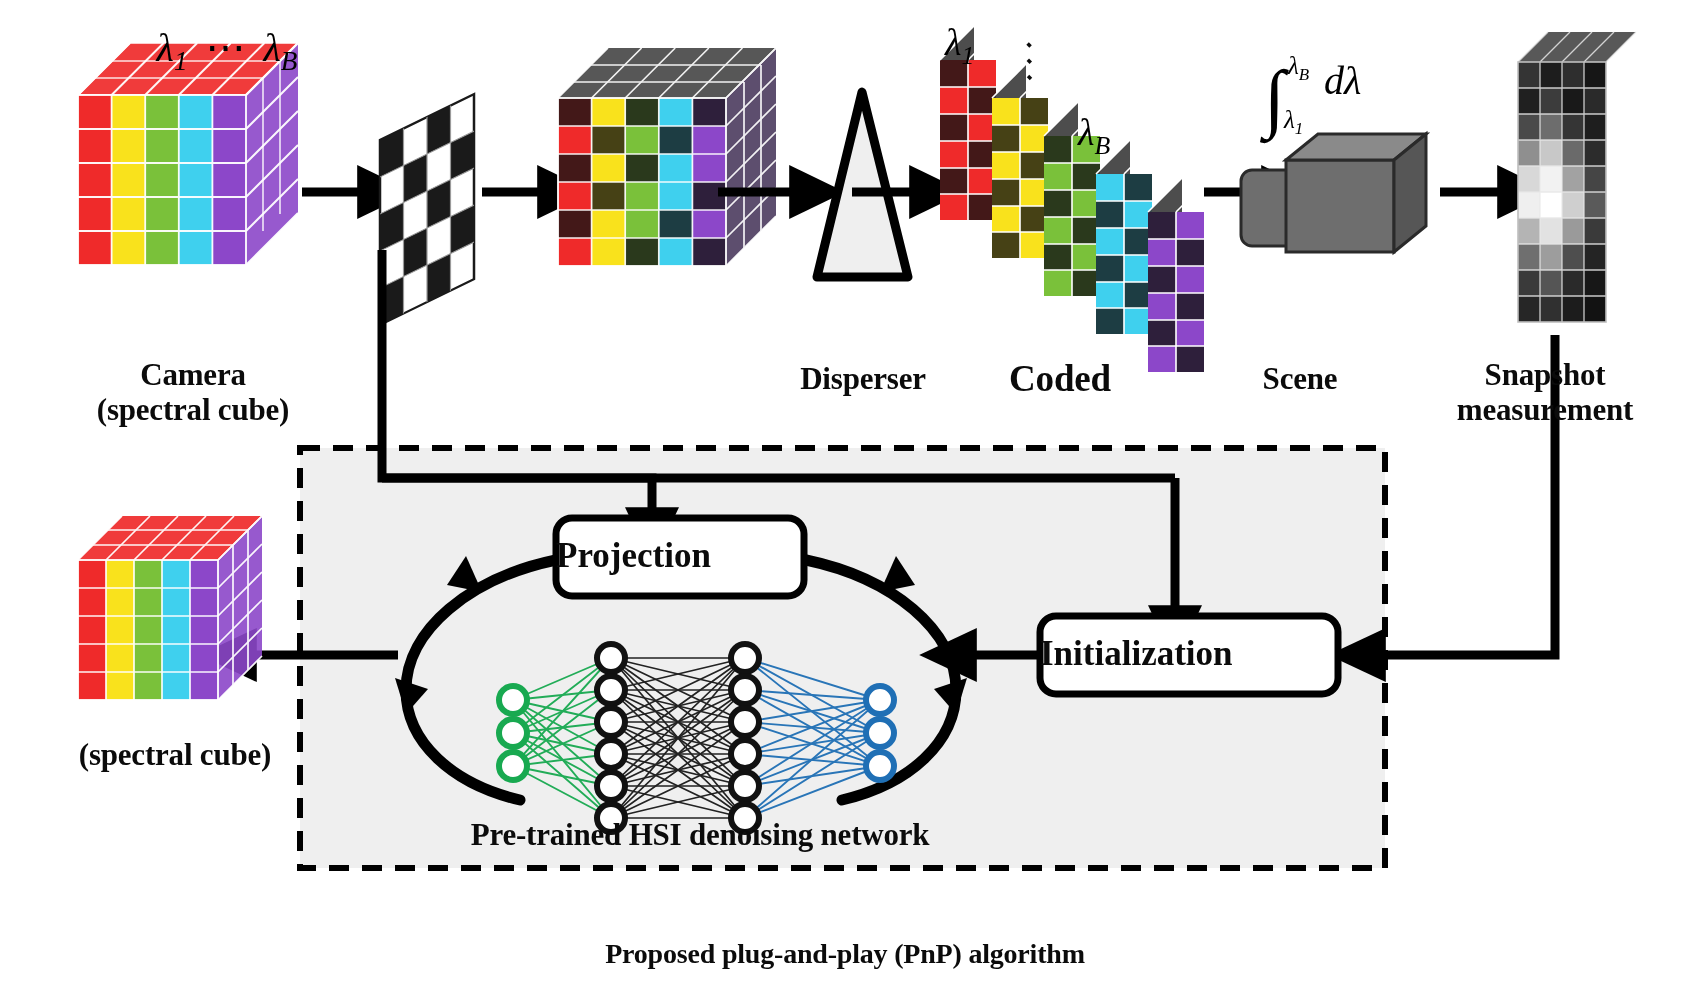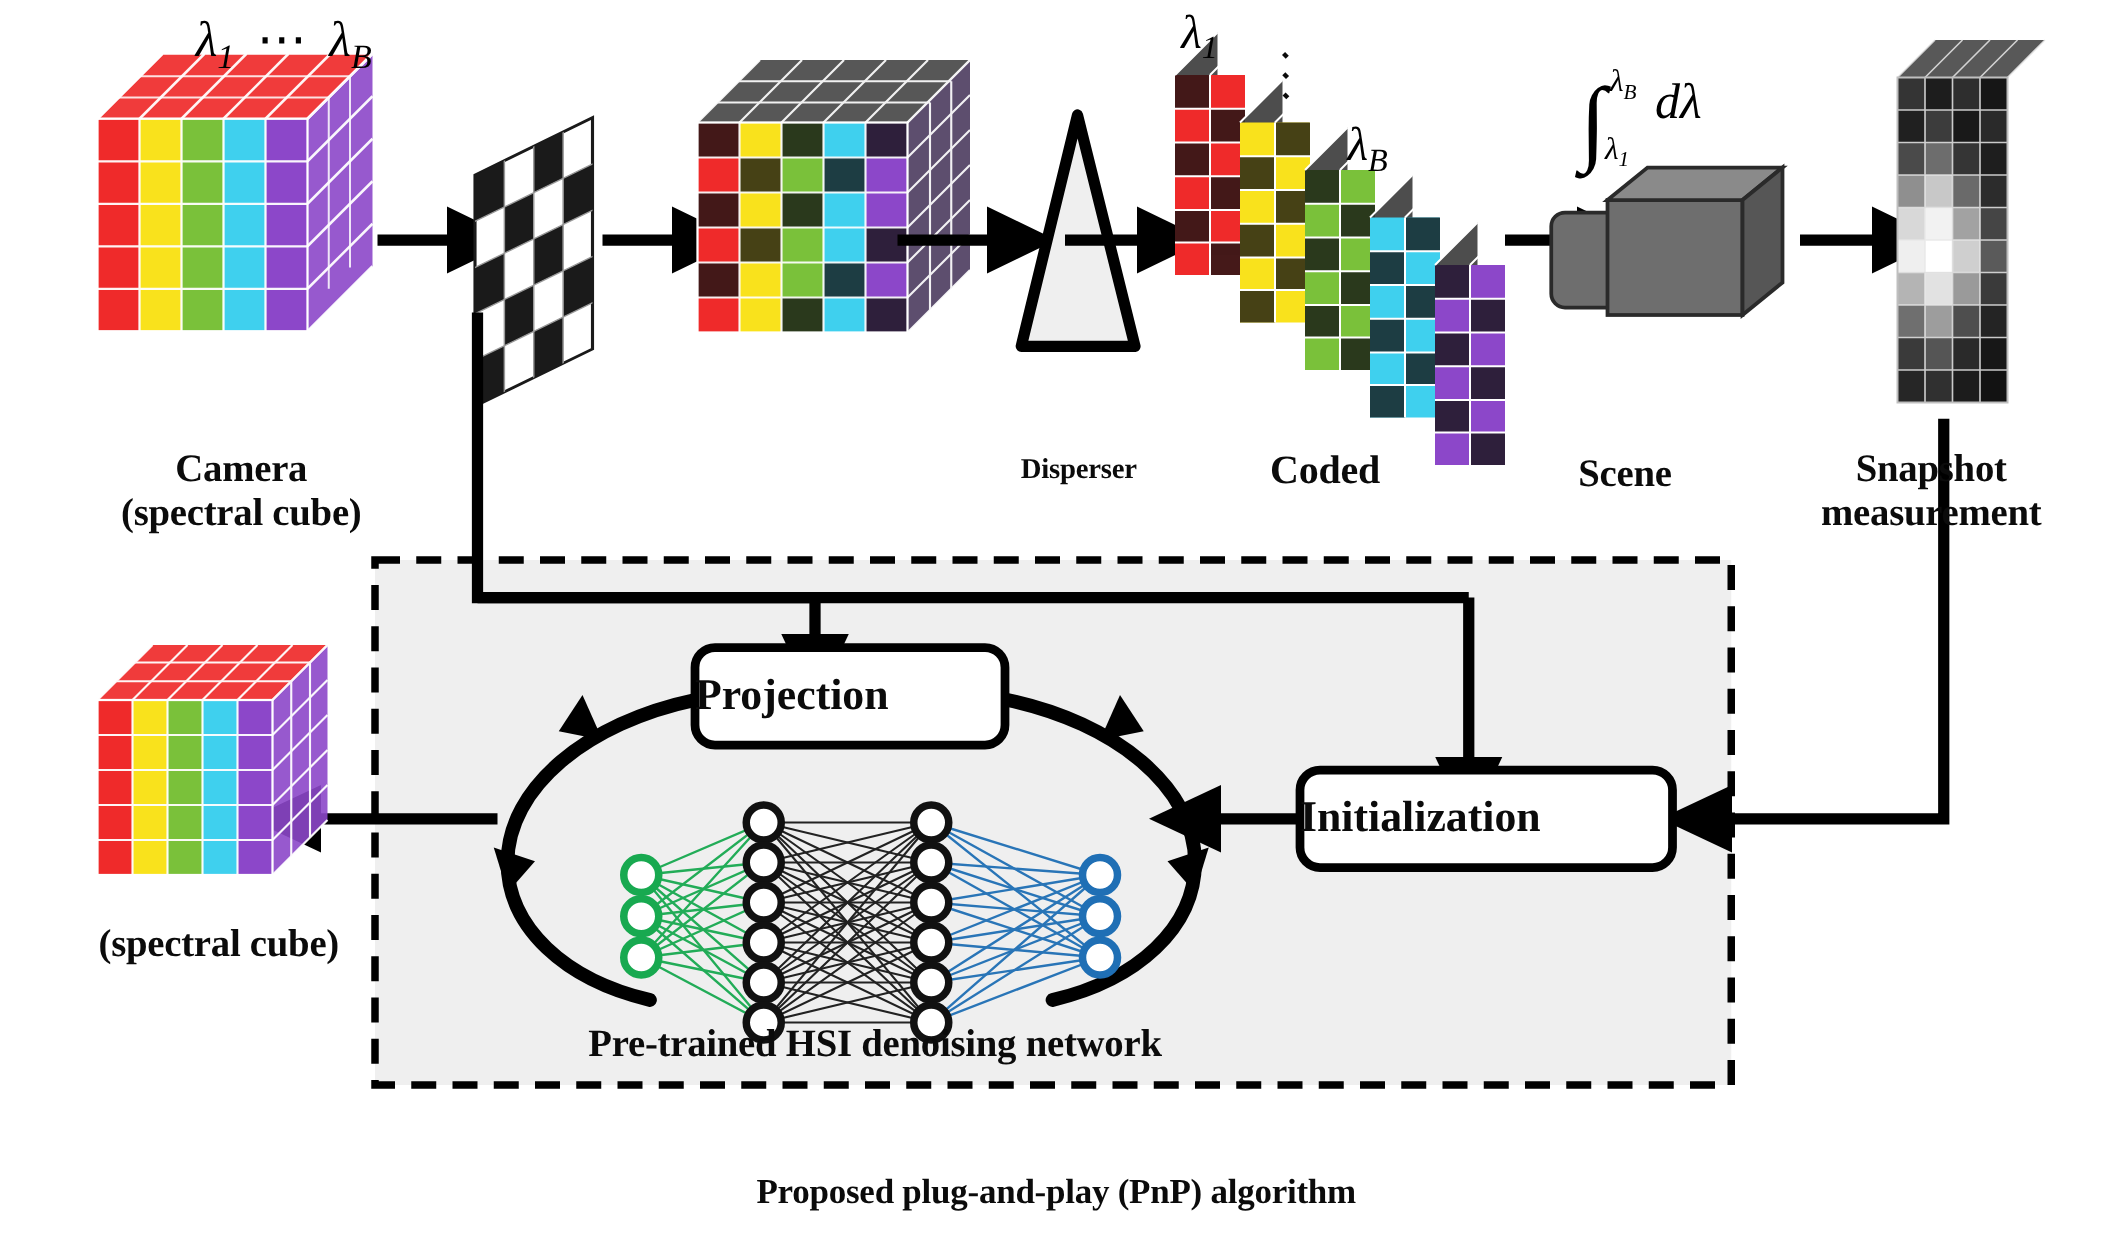--- a/index.html
+++ b/index.html
@@ -1,19 +1,19 @@
 <!DOCTYPE html>
 <html><head>
 <meta charset="utf-8">
 <style>
   html,body{margin:0;padding:0;background:#fff;}
   body{width:1694px;height:1002px;font-family:"Liberation Serif",serif;}
   #stage{position:relative;width:1694px;height:1002px;overflow:hidden;background:#ffffff;}
   .lbl{position:absolute;font-family:"Liberation Serif",serif;font-weight:bold;color:#0b0b0b;text-align:center;line-height:1.12;letter-spacing:-0.2px;}
-  .math{position:absolute;font-family:"Liberation Serif",serif;font-style:italic;color:#000;}
+  .math{position:absolute;font-family:"Liberation Serif",serif;font-style:italic;color:#000;margin-top:16px;}
   svg{position:absolute;left:0;top:0;overflow:visible;}
   .sub{font-size:0.68em;font-style:italic;vertical-align:sub;}
   .boxtxt{position:absolute;font-family:"Liberation Serif",serif;font-weight:bold;color:#0b0b0b;text-align:left;white-space:nowrap;}
 </style>
 </head>
 <body>
 
 <div id="stage">
 
   <svg width="1694" height="1002" viewBox="0 0 1694 1002">
@@ -420,23 +420,23 @@
     </span>
     <span style="font-size:40px; font-style:italic; position:relative; left:12px; top:-14px;">dλ</span>
   </div>
 
   <div class="lbl" style="left:48px; top:358px; width:290px; font-size:31px;">
     <div>Camera</div>
     <div>(spectral cube)</div>
   </div>
 
 
-  <div class="lbl" style="left:718px; top:362px; width:290px; font-size:23px;">Disperser</div>
-
-  <div class="lbl" style="left:930px; top:358px; width:260px; font-size:32px;">
+  <div class="lbl" style="left:718px; top:362px; width:290px; font-size:31px;">Disperser</div>
+
+  <div class="lbl" style="left:930px; top:358px; width:260px; font-size:37px;">
     <div>Coded</div>
   </div>
 
   <div class="lbl" style="left:1180px; top:362px; width:240px; font-size:31px;">Scene</div>
 
   <div class="lbl" style="left:1400px; top:358px; width:290px; font-size:31px;">
     <div>Snapshot</div>
     <div>measurement</div>
   </div>
 

